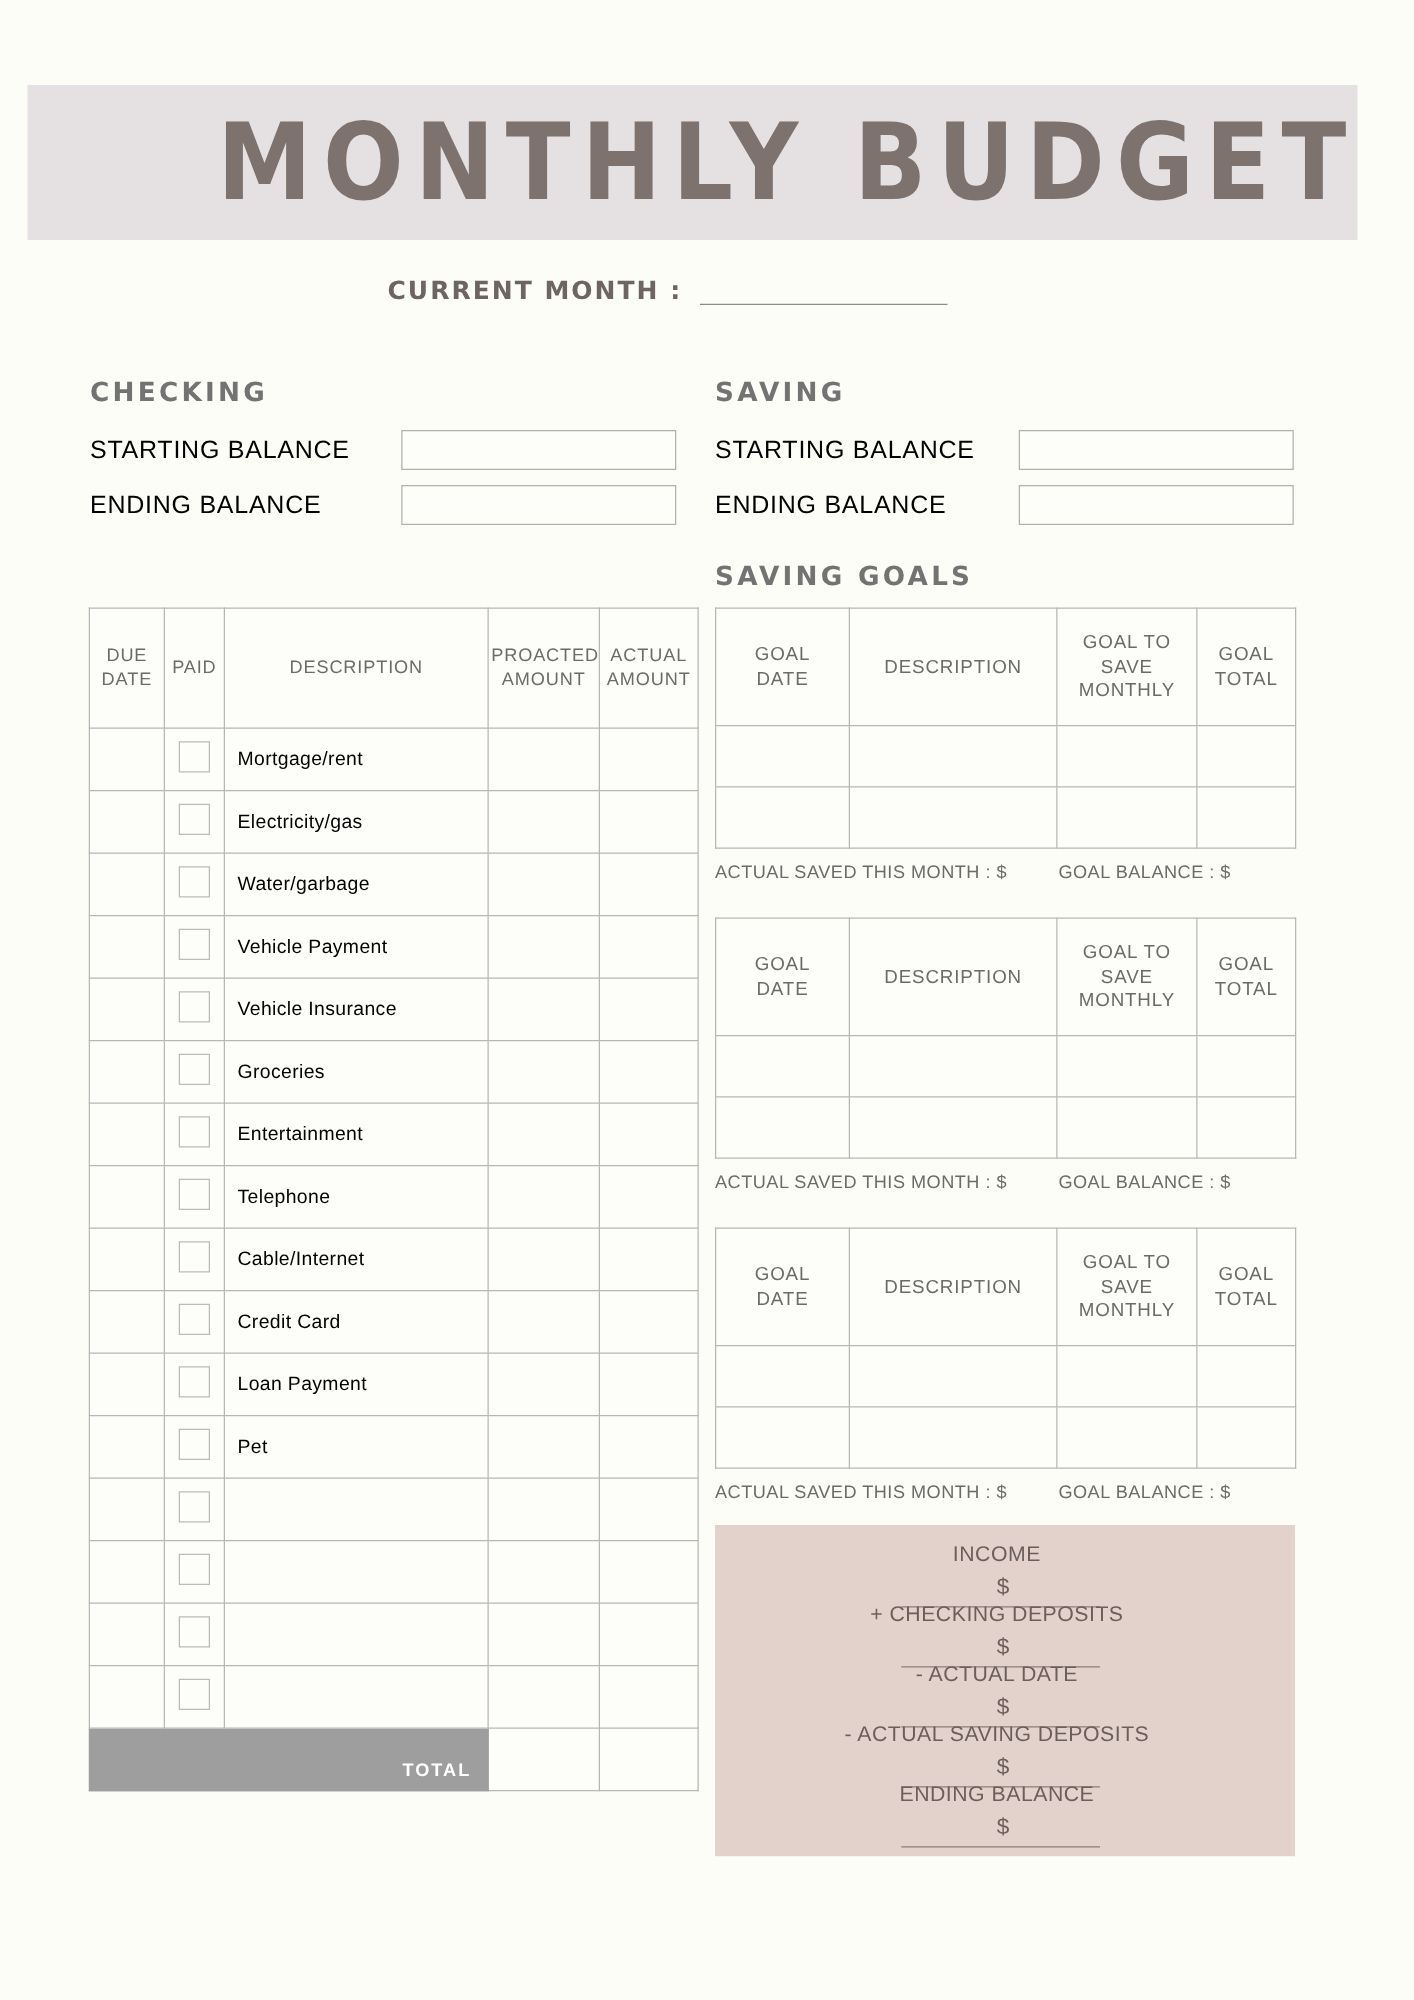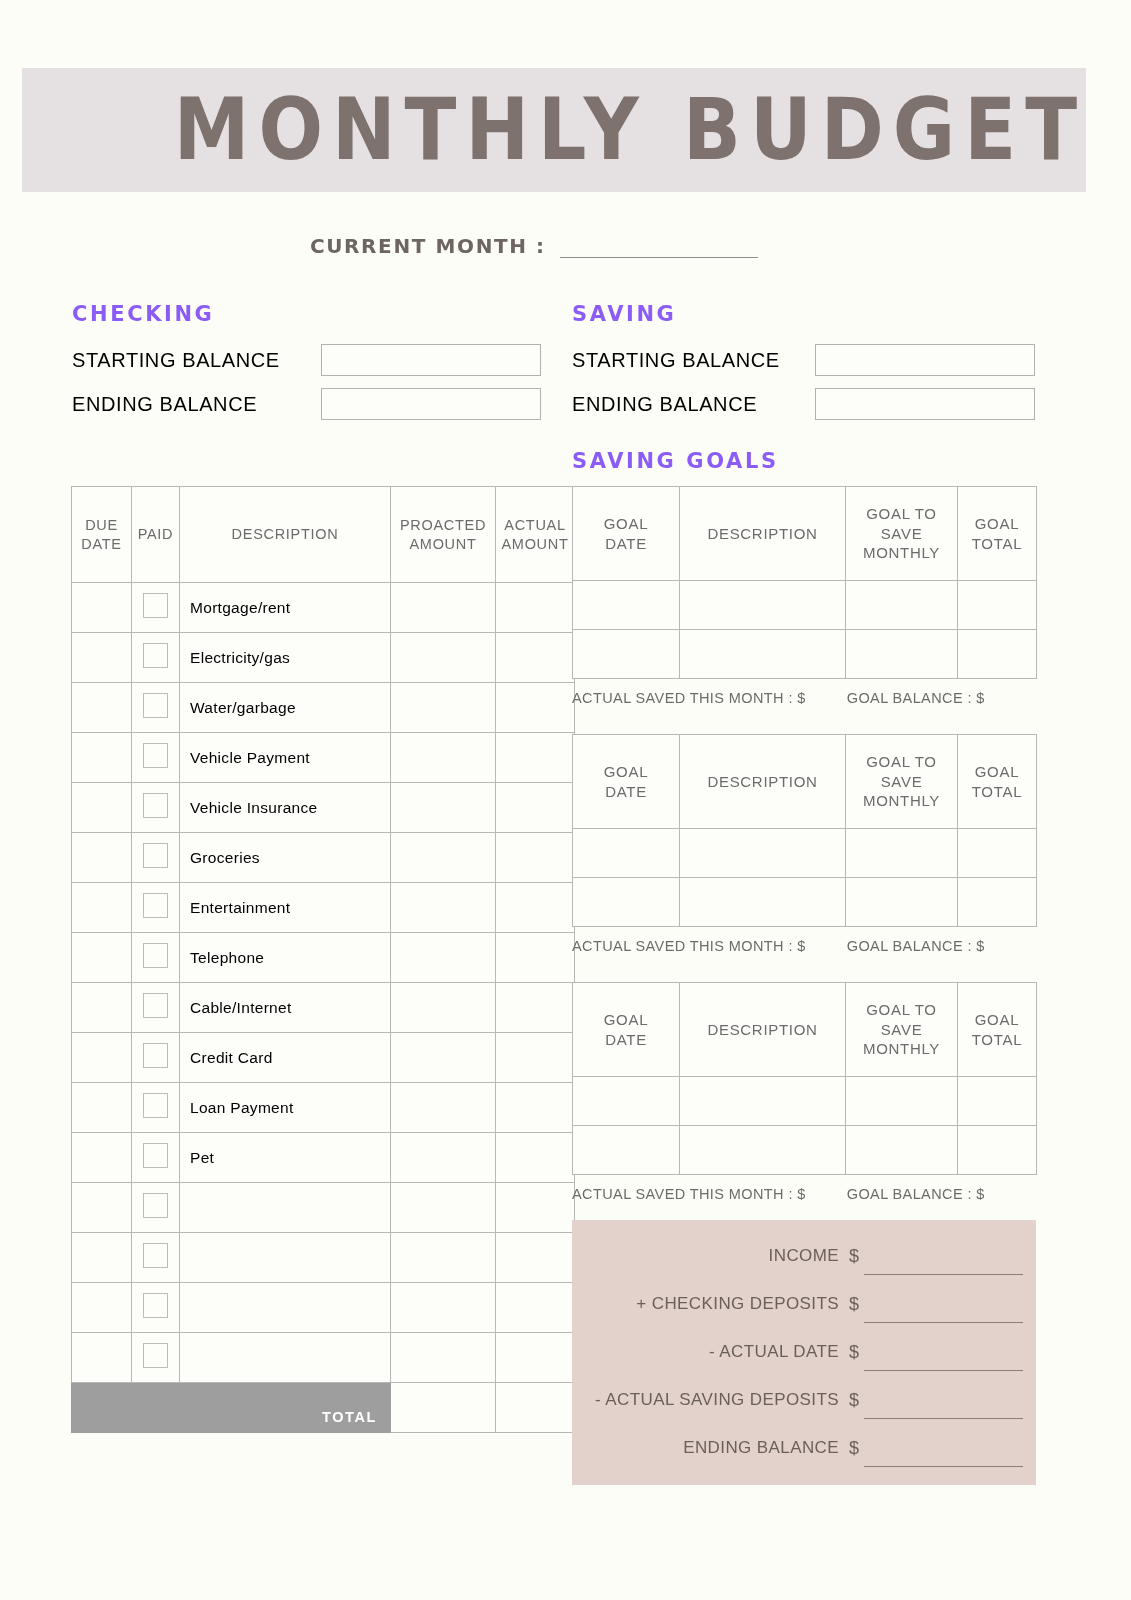--- a/index.html
+++ b/index.html
@@ -35,21 +35,21 @@
     letter-spacing: 9px;
     color: #7d726d;
     line-height: 1;
     transform: scaleY(1.12);
   }
 
   
   .current-month-row {
     position: absolute;
     left: 310px;
-    top: 234px;
+    top: 220px;
     display: flex;
     align-items: flex-end;
     gap: 14px;
   }
   .current-month-label {
     font-family: "DejaVu Sans", sans-serif;
     font-weight: bold;
     font-size: 20px;
     letter-spacing: 1.6px;
     color: #6e6560;
@@ -60,21 +60,21 @@
     height: 22px;
   }
 
   
   .section-head {
     position: absolute;
     font-family: "DejaVu Sans", sans-serif;
     font-weight: bold;
     font-size: 21px;
     letter-spacing: 2.6px;
-    color: #8b5cf6;
+    color: #737373;
   }
   #checking-head { left: 72px; top: 302px; }
   #saving-head   { left: 572px; top: 302px; }
   #goals-head    { left: 572px; top: 449px; }
 
   
   .bal-row {
     position: absolute;
     display: flex;
     align-items: center;
@@ -121,21 +121,21 @@
     font-weight: 300;
     letter-spacing: 0.7px;
     color: #6b6b6b;
     text-align: center;
     line-height: 1.25;
     padding: 2px;
   }
   .ex-c-date  { width: 60px; }
   .ex-c-paid  { width: 48px; }
   .ex-c-desc  { width: 211px; }
-  .ex-c-proj  { width: 105px; }
+  .ex-c-proj  { width: 89px; }
   .ex-c-act   { width: 79px; }
   .expense-table tbody td { height: 50px; padding: 0; }
   .cell-paid { text-align: center; vertical-align: middle; }
   .checkbox {
     display: inline-block;
     width: 25px;
     height: 25px;
     border: 1px solid #bdbbb9;
     background: #fdfdfa;
     box-sizing: border-box;
@@ -214,24 +214,25 @@
     left: 572px;
     top: 1220px;
     width: 464px;
     height: 265px;
     background: #e3d1cc;
     padding: 26px 13px 0 0;
     box-sizing: border-box;
   }
   .sum-row {
     display: flex;
-    align-items: flex-start;
+    align-items: center;
     justify-content: flex-end;
     height: 40px;
     margin-bottom: 8px;
+    flex-direction: column;
   }
   .sum-label {
     font-size: 17px;
     font-weight: 300;
     letter-spacing: 0.4px;
     color: #6b5f5c;
     text-align: right;
     padding-bottom: 5px;
   }
   .sum-dollar {

